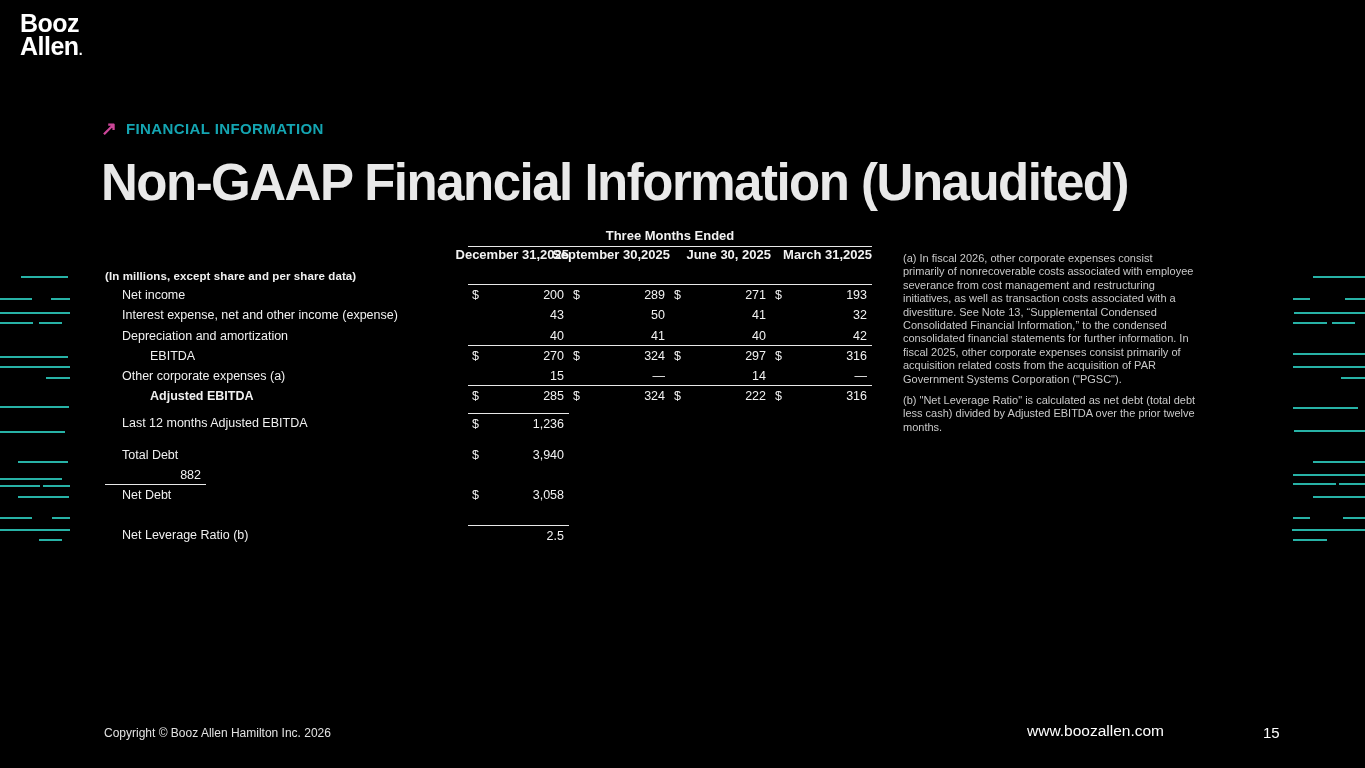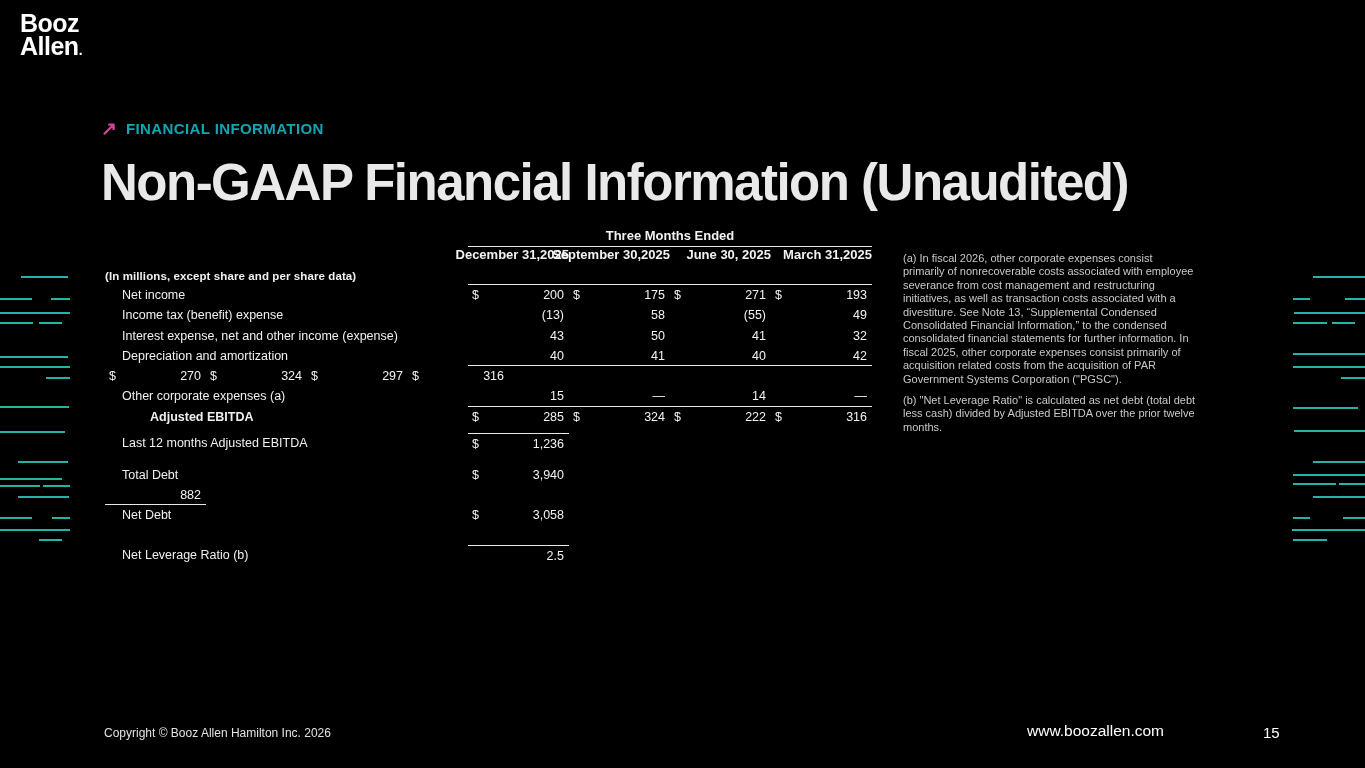--- a/index.html
+++ b/index.html
@@ -161,54 +161,33 @@
 
     <div class="trow drow">
       <div class="rlabel">Net income</div>
       <div class="vals">
         <div class="vcell">
             <span class="ds">$</span>
             <span class="num">200</span>
           </div>
         <div class="vcell">
             <span class="ds">$</span>
-            <span class="num">175</span>
+            <span class="num">289</span>
           </div>
         <div class="vcell">
             <span class="ds">$</span>
             <span class="num">271</span>
           </div>
         <div class="vcell">
             <span class="ds">$</span>
             <span class="num">193</span>
           </div>
       </div>
     </div>
 
-    <div class="trow drow">
-      <div class="rlabel">Income tax (benefit) expense</div>
-      <div class="vals">
-        <div class="vcell">
-            <span class="ds"></span>
-            <span class="num">(13)</span>
-          </div>
-        <div class="vcell">
-            <span class="ds"></span>
-            <span class="num">58</span>
-          </div>
-        <div class="vcell">
-            <span class="ds"></span>
-            <span class="num">(55)</span>
-          </div>
-        <div class="vcell">
-            <span class="ds"></span>
-            <span class="num">49</span>
-          </div>
-      </div>
-    </div>
 
     <div class="trow drow">
       <div class="rlabel">Interest expense, net and other income (expense)</div>
       <div class="vals">
         <div class="vcell">
             <span class="ds"></span>
             <span class="num">43</span>
           </div>
         <div class="vcell">
             <span class="ds"></span>
@@ -241,20 +220,21 @@
             <span class="num">40</span>
           </div>
         <div class="vcell">
             <span class="ds"></span>
             <span class="num">42</span>
           </div>
       </div>
     </div>
 
     <div class="trow drow">
+      <div class="rlabel ind2">EBITDA</div>
       <div class="vals">
         <div class="vcell">
             <span class="ds">$</span>
             <span class="num">270</span>
           </div>
         <div class="vcell">
             <span class="ds">$</span>
             <span class="num">324</span>
           </div>
         <div class="vcell">

